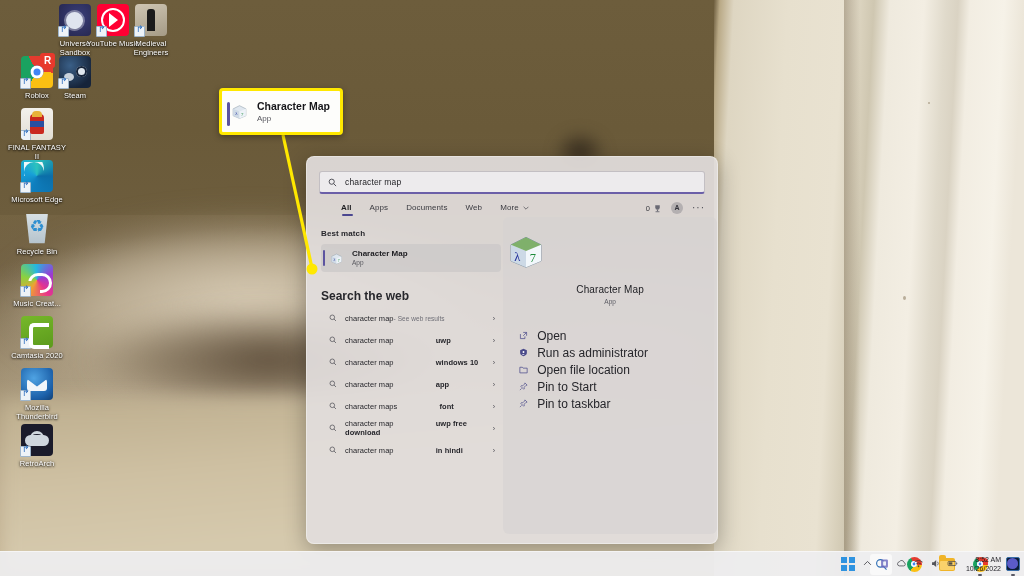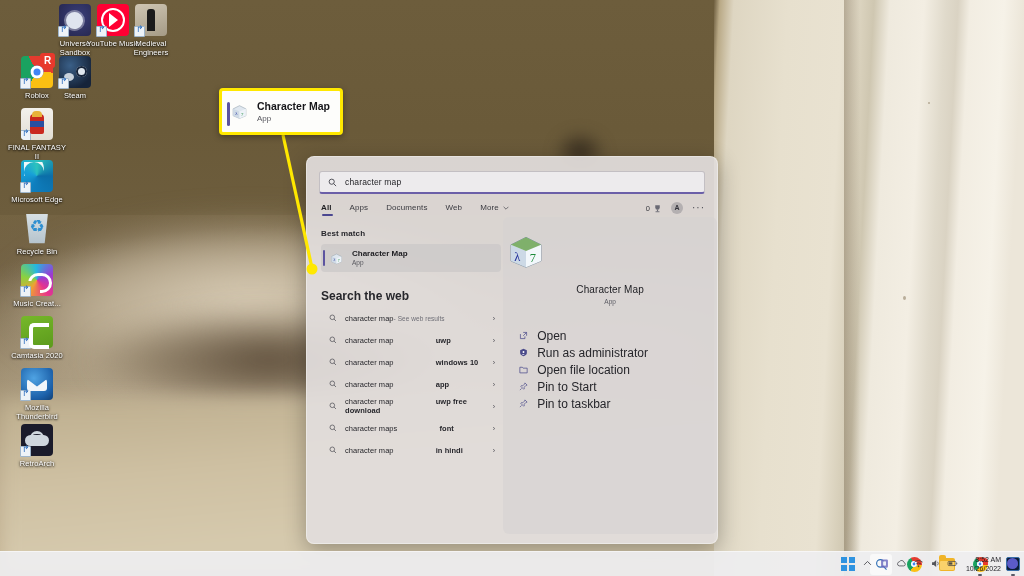--- a/index.html
+++ b/index.html
@@ -240,21 +240,21 @@
     border-radius: 3px; padding: 0 8px;
   }
   .search-box .q { flex:1; font-size:8.5px; color:#242428; letter-spacing:.15px; }
   .svg-ico { display:block; }
 
   .tabs {
     display:flex; align-items:center; gap:18px;
     padding: 9px 14px 0 14px; position: relative;
   }
   .tab { font-size:8px; color:#3a3a40; position: relative; padding-bottom: 5px; letter-spacing:.1px;}
-  .tab.active { color:#1e1e22; font-weight:700; }
+  .tab.active { color:#1e1e22; font-weight:700;margin-left:20px; }
   .tab.active::after {
     content:""; position:absolute; left:1px; bottom:1px; width:11px; height:2px;
     background:#4b4790; border-radius:2px;
   }
   .tabs-right {
     position:absolute; right: 12px; top: 8px;
     display:flex; align-items:center; gap:9px;
   }
   .rewards { display:flex; align-items:center; gap:3px; font-size:7.5px; color:#3a3a40; }
   .avatar {
@@ -540,29 +540,29 @@
               <line x1="10" y1="10" x2="14" y2="14" stroke="#4a4a52" stroke-width="1.4"></line>
             </svg>
           <span class="txt"><span>character map </span><b>app</b></span>
           <span class="chev">›</span>
         </div>
         <div class="sugg">
           <svg width="8" height="8" viewBox="0 0 16 16">
               <circle cx="6.6" cy="6.6" r="4.6" fill="none" stroke="#4a4a52" stroke-width="1.4"></circle>
               <line x1="10" y1="10" x2="14" y2="14" stroke="#4a4a52" stroke-width="1.4"></line>
             </svg>
-          <span class="txt"><span>character map </span><b>uwp free download</b></span>
+          <span class="txt"><span>character maps </span><b>font</b></span>
           <span class="chev">›</span>
         </div>
         <div class="sugg">
           <svg width="8" height="8" viewBox="0 0 16 16">
               <circle cx="6.6" cy="6.6" r="4.6" fill="none" stroke="#4a4a52" stroke-width="1.4"></circle>
               <line x1="10" y1="10" x2="14" y2="14" stroke="#4a4a52" stroke-width="1.4"></line>
             </svg>
-          <span class="txt"><span>character maps </span><b>font</b></span>
+          <span class="txt"><span>character map </span><b>uwp free download</b></span>
           <span class="chev">›</span>
         </div>
         <div class="sugg">
           <svg width="8" height="8" viewBox="0 0 16 16">
               <circle cx="6.6" cy="6.6" r="4.6" fill="none" stroke="#4a4a52" stroke-width="1.4"></circle>
               <line x1="10" y1="10" x2="14" y2="14" stroke="#4a4a52" stroke-width="1.4"></line>
             </svg>
           <span class="txt"><span>character map </span><b>in hindi</b></span>
           <span class="chev">›</span>
         </div>

